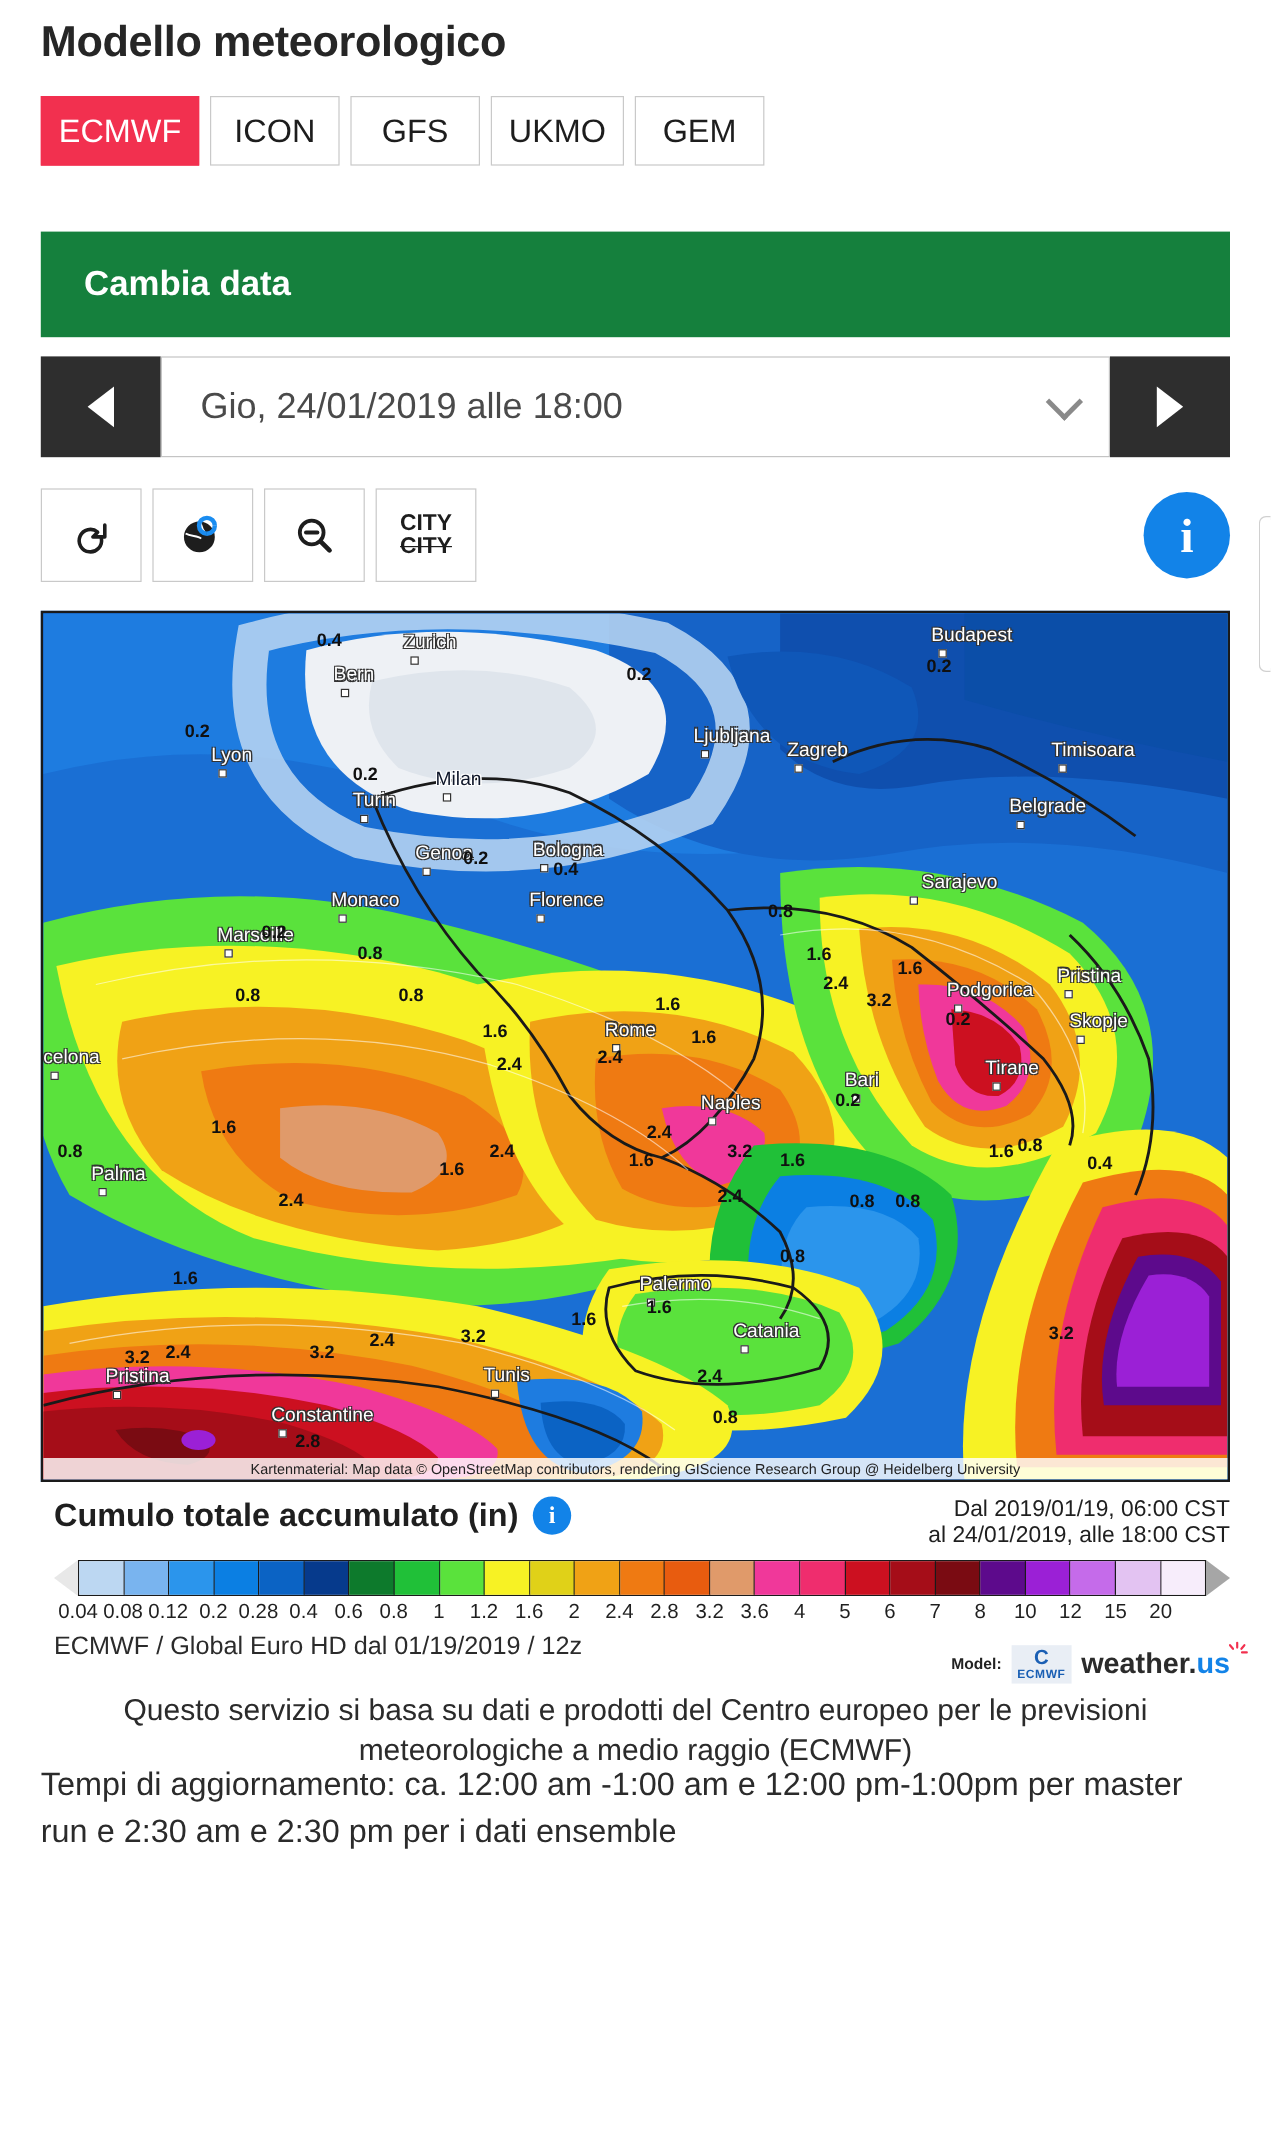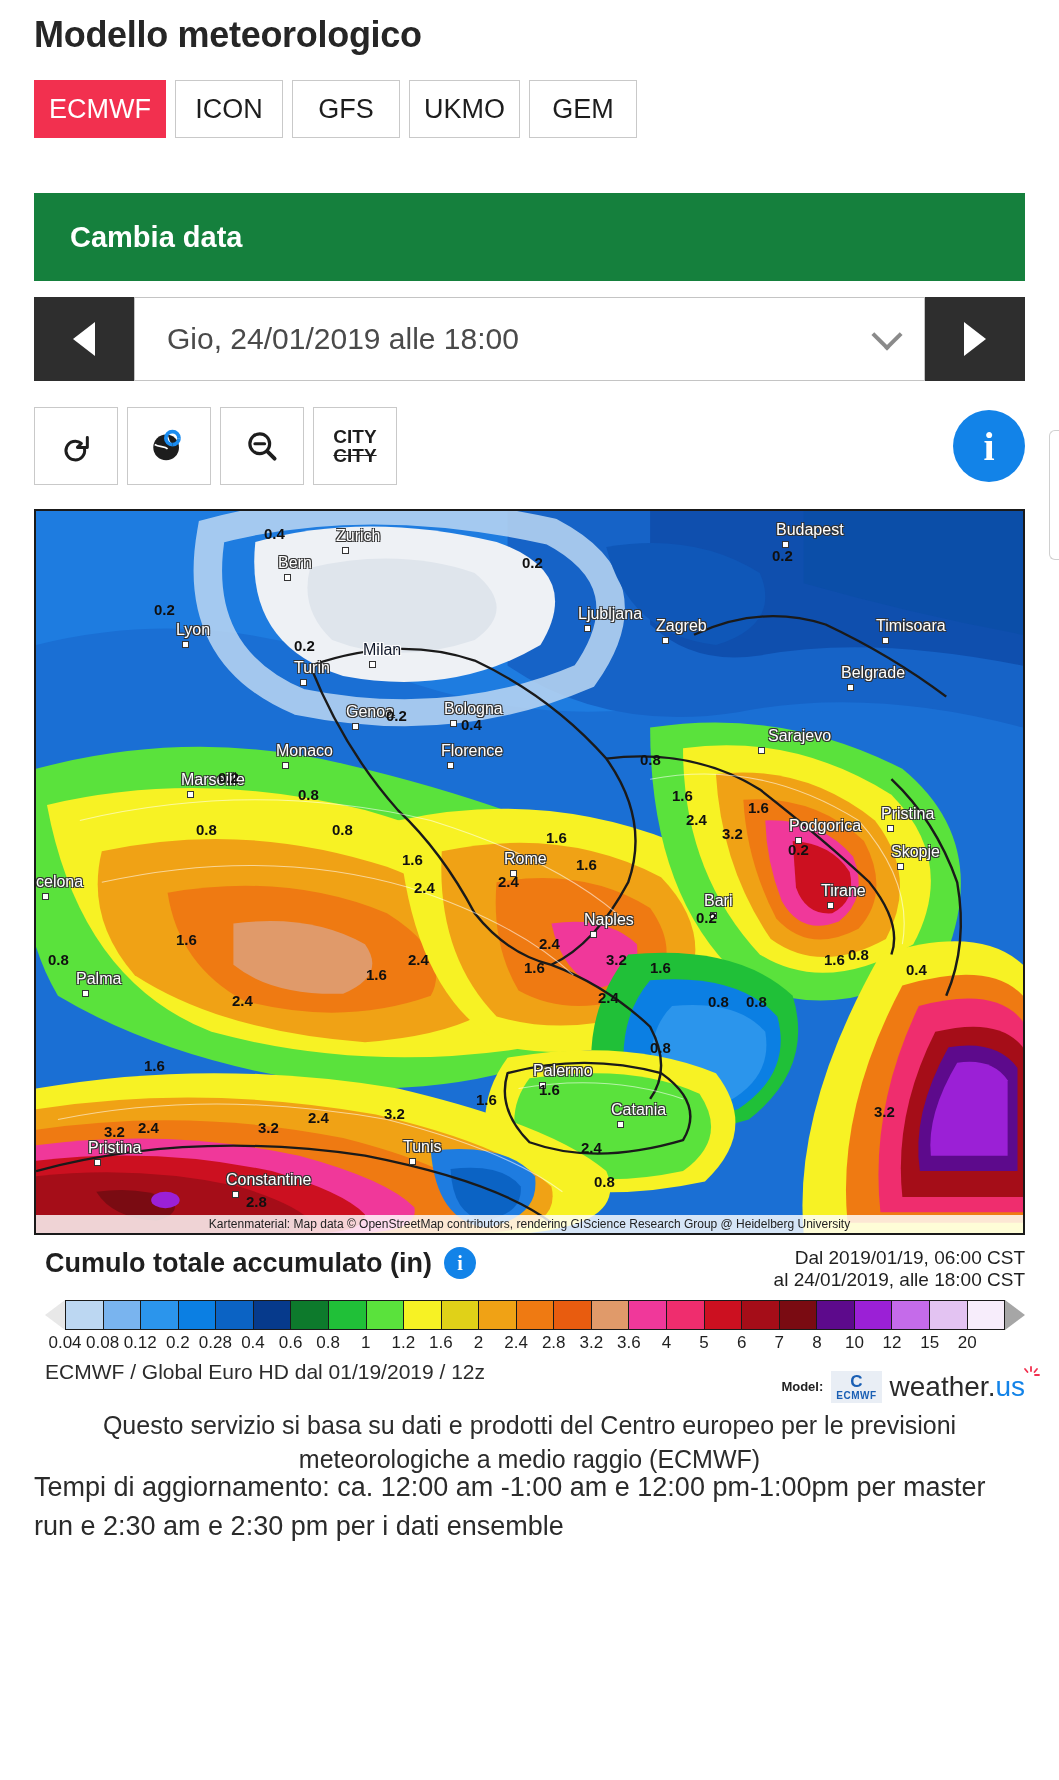--- a/index.html
+++ b/index.html
@@ -208,21 +208,21 @@
   }
   .src-left { font-size: 21px; line-height: 1.25; color: #2b2b2b; }
   .brand { display: flex; align-items: center; gap: 8px; padding-top: 12px; }
   .brand-model { font-size: 13px; font-weight: bold; color: #222; }
   .ecmwf-logo {
     display: flex; flex-direction: column; align-items: center;
     background: #e9eef5; padding: 2px 5px;
   }
   .ecmwf-c { font-size: 17px; font-weight: bold; color: #1a5fb4; line-height: 1; }
   .ecmwf-t { font-size: 10px; font-weight: bold; color: #1a5fb4; letter-spacing: .5px; }
-  .wu { font-size: 28px; font-weight: normal; color: #2b2b2b; position: relative; }
+  .wu { font-size: 24px; font-weight: bold; color: #2b2b2b; position: relative; }
   .wu .blue { color: #1283e8; }
   .wu .burst {
     position: absolute; right: -16px; top: -6px;
     width: 20px; height: 20px;
   }
 
   
   .disclaimer {
     margin: 6px 34px 0 34px;
     font-size: 25px; line-height: 1.35; color: #2b2b2b;

